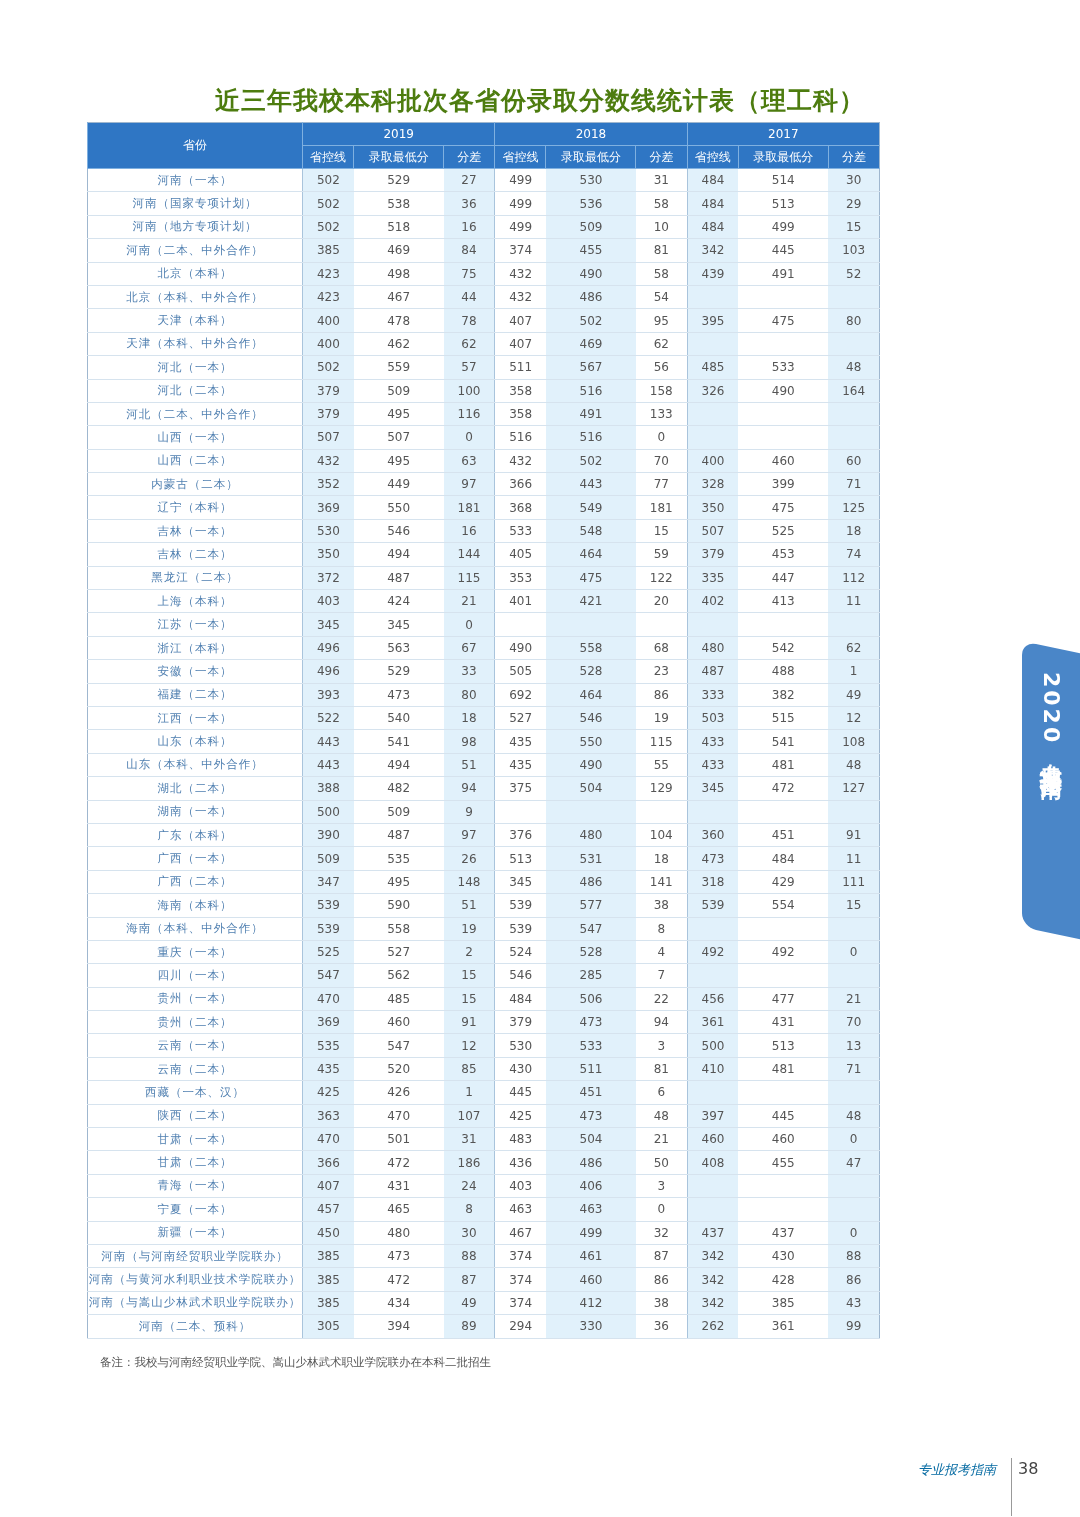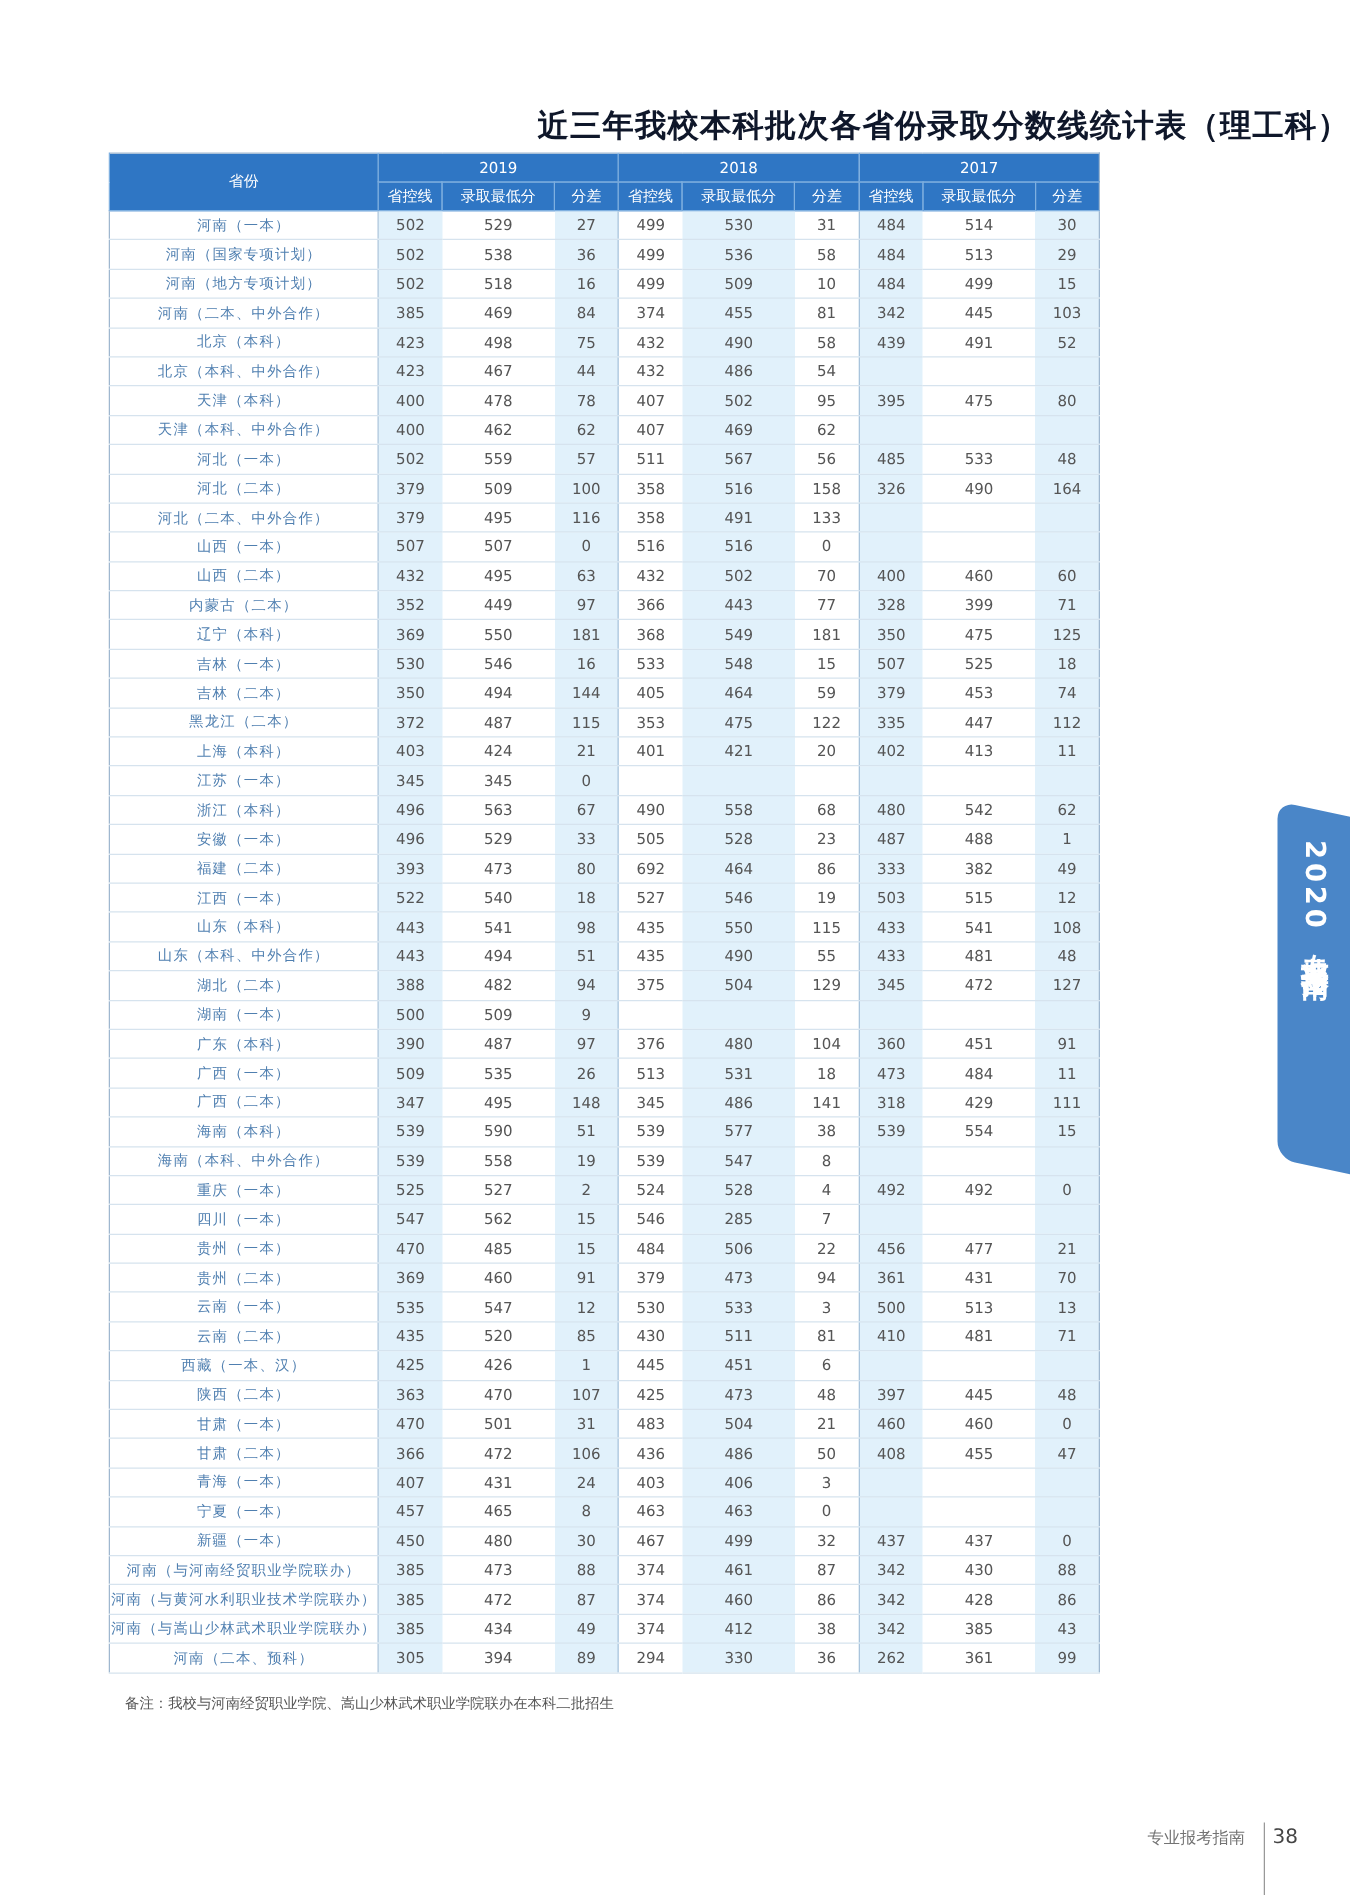--- a/index.html
+++ b/index.html
@@ -1,36 +1,36 @@
 <!DOCTYPE html>
 <html><head>
 <meta charset="utf-8">
 <style>
   html, body { margin:0; padding:0; }
   body { width:1080px; height:1517px; background:#ffffff; position:relative; overflow:hidden;
          font-family:"DejaVu Sans", "Liberation Sans", sans-serif; color:#555; }
-  .title { position:absolute; left:0; width:1080px; top:84px; text-align:right;
-           font-size:25px; font-weight:bold; color:#0f172a; letter-spacing:1px; }
+  .title { position:absolute; left:0; width:1080px; top:84px; text-align:center;
+           font-size:25px; font-weight:bold; color:#4d7c0f; letter-spacing:1px; }
   table.scores { position:absolute; left:87px; top:122px; width:793px; border-collapse:collapse;
                  table-layout:fixed; border:1px solid #9fb7cf; }
   table.scores th { background:#2f76c4; color:#fff; font-weight:normal; font-size:12px; height:22px;
                     border-left:1px solid #7fb0e0; border-bottom:1px solid #7fb0e0; padding:0; }
   table.scores th.prov { font-size:12px; }
   table.scores td { height:22.4px; padding:0; text-align:center; font-size:12px; color:#555;
                     border-bottom:1px solid #d6e3ee; }
   table.scores td.p { color:#4f7fb0; font-size:11.5px; letter-spacing:1px; white-space:nowrap; overflow:hidden; }
   td.b { background:#e1f1fb; }
   td.sepL { border-left:1px solid #a9c4dc; }
   .col-prov { width:215px; }
   .note { position:absolute; left:100px; top:1355px; font-size:11.5px; color:#555; }
   .sidetab { position:absolute; left:1022px; top:641px; width:70px; height:286px; background:#4a86c8;
              border-radius:14px 0 0 14px; transform:skewY(12deg); transform-origin:left top; }
   .sidetab-text { position:absolute; left:1034px; top:672px; width:32px; color:#fff; font-size:22px;
                   font-weight:bold; writing-mode:vertical-rl; letter-spacing:3px; }
-  .footer-label { position:absolute; left:918px; top:1461px; font-size:13px; color:#737373; }
+  .footer-label { position:absolute; left:918px; top:1461px; font-size:13px; color:#0369a1;font-style:italic; }
   .footer-sep { position:absolute; left:1011px; top:1458px; width:1px; height:58px; background:#999; }
   .footer-page { position:absolute; left:1018px; top:1459px; font-size:16px; color:#444; }
 </style>
 </head>
 <body>
 
 <div class="title">近三年我校本科批次各省份录取分数线统计表（理工科）</div>
 
 <table class="scores">
   <colgroup>
@@ -566,21 +566,21 @@
         <td class="b">504</td>
         <td class="">21</td>
         <td class="b sepL">460</td>
         <td class="">460</td>
         <td class="b">0</td>
       </tr>
       <tr>
         <td class="p">甘肃（二本）</td>
         <td class="b sepL">366</td>
         <td class="">472</td>
-        <td class="b">106</td>
+        <td class="b">186</td>
         <td class="sepL">436</td>
         <td class="b">486</td>
         <td class="">50</td>
         <td class="b sepL">408</td>
         <td class="">455</td>
         <td class="b">47</td>
       </tr>
       <tr>
         <td class="p">青海（一本）</td>
         <td class="b sepL">407</td>

